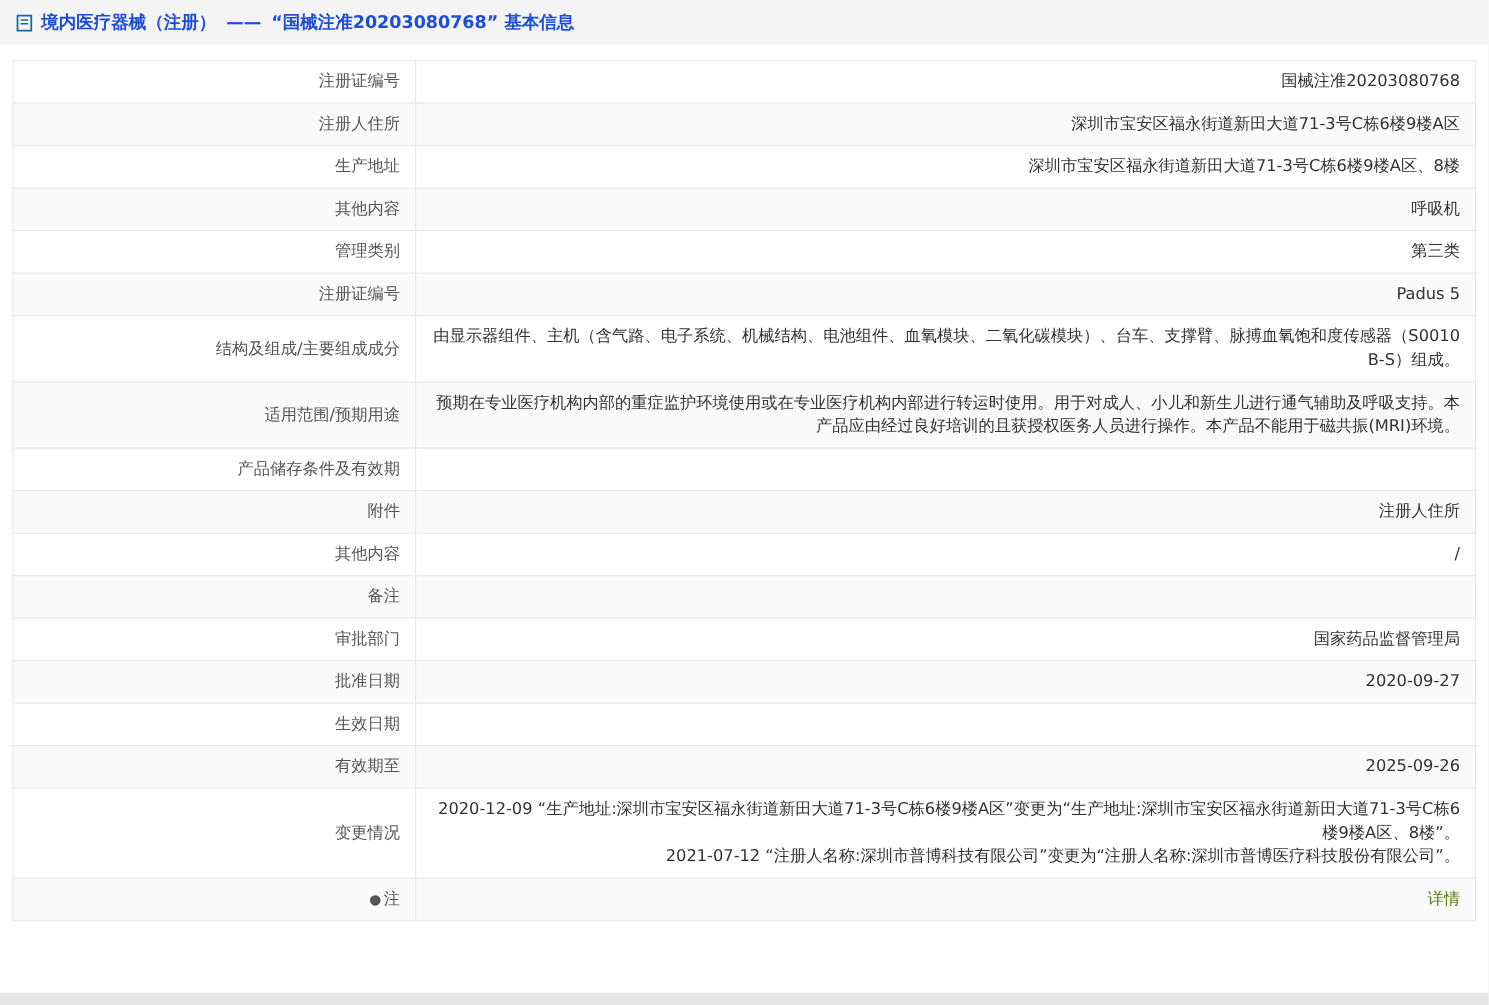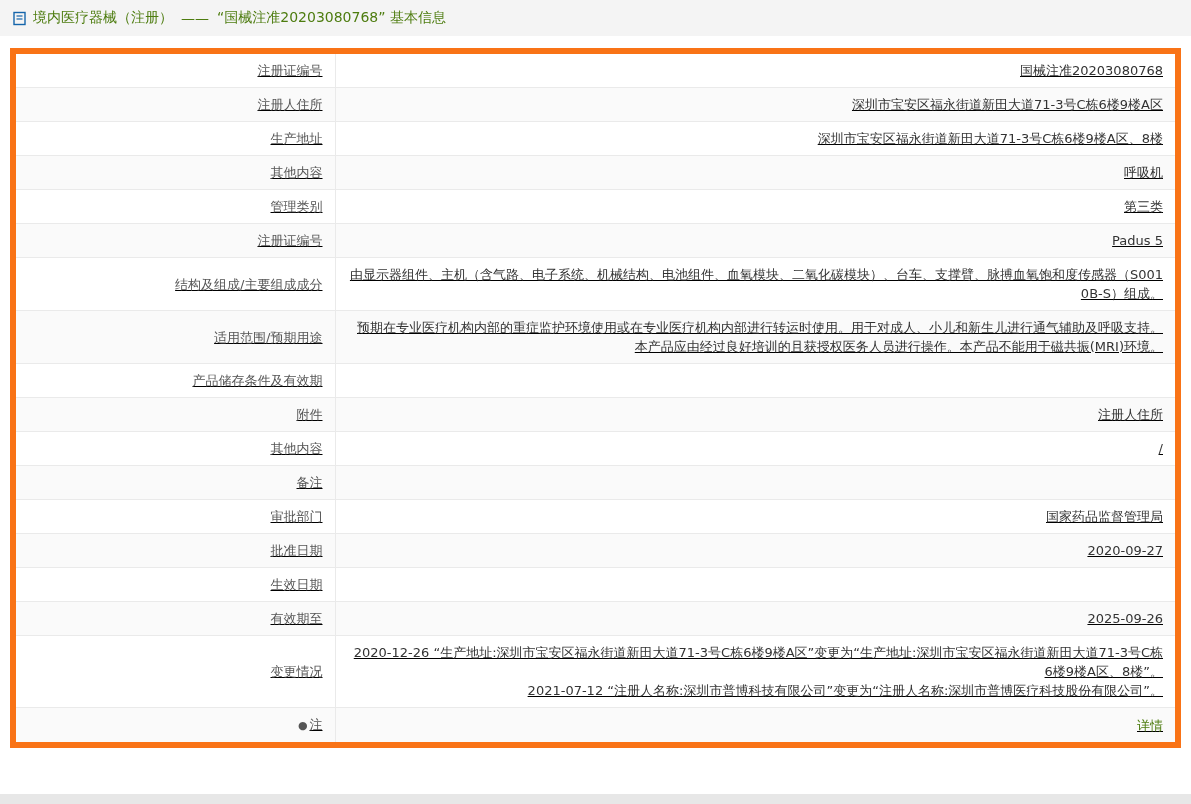--- a/index.html
+++ b/index.html
@@ -27,34 +27,33 @@
     width:15px; height:15px;
     display:inline-flex;
     align-items:center;
     justify-content:center;
     flex:0 0 auto;
   }
   .header-title-group {
     display:flex;
     align-items:center;
     gap:8px;
-    color:#4d7c0f;
+    color:#1d4ed8;
     font-size:14px;
-    font-weight:normal;
+    font-weight:bold;
     white-space:nowrap;
   }
   .table-wrap {
     margin:12px 10px 0 10px;
   }
   table.info-table {
     width:100%;
     border-collapse:collapse;
-    border:6px solid #f97316;
+    border:1px solid #f97316;
     table-layout:fixed;
-    text-decoration:underline;
   }
   table.info-table td {
     border:1px solid #eaeaea;
     font-size:13px;
     line-height:19px;
     padding:7px 12px;
     vertical-align:middle;
     word-break:break-all;
   }
   td.cell-label {
@@ -163,21 +162,21 @@
         <tr class="row">
           <td class="cell-label">生效日期</td>
           <td class="cell-value"></td>
         </tr>
         <tr class="row">
           <td class="cell-label">有效期至</td>
           <td class="cell-value">2025-09-26</td>
         </tr>
         <tr class="row">
           <td class="cell-label">变更情况</td>
-          <td class="cell-value prewrap">2020-12-26 “生产地址:深圳市宝安区福永街道新田大道71-3号C栋6楼9楼A区”变更为“生产地址:深圳市宝安区福永街道新田大道71-3号C栋6楼9楼A区、8楼”。
+          <td class="cell-value prewrap">2020-12-09 “生产地址:深圳市宝安区福永街道新田大道71-3号C栋6楼9楼A区”变更为“生产地址:深圳市宝安区福永街道新田大道71-3号C栋6楼9楼A区、8楼”。
 2021-07-12 “注册人名称:深圳市普博科技有限公司”变更为“注册人名称:深圳市普博医疗科技股份有限公司”。</td>
         </tr>
         <tr class="row">
           <td class="cell-label">
             <span class="note-dot">●</span><span>注</span>
           </td>
           <td class="cell-value">
             <a class="detail-link" href="#">详情</a>
           </td>
         </tr>

